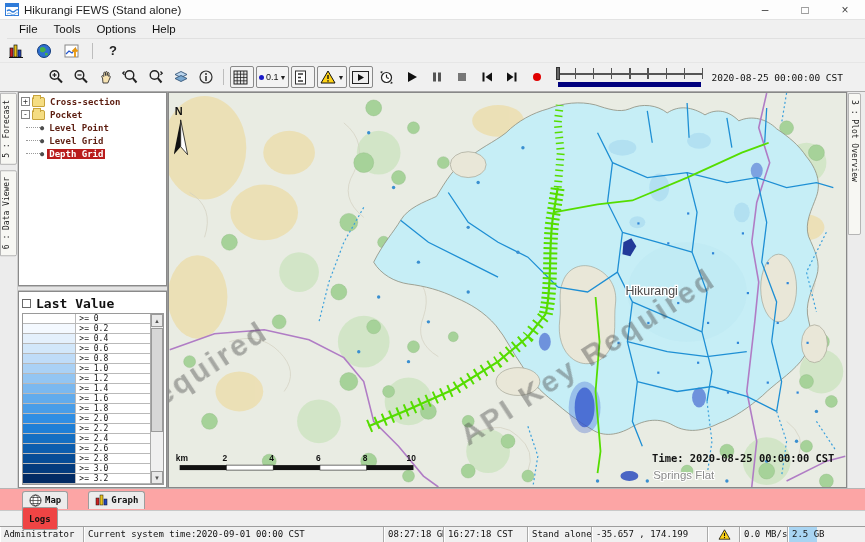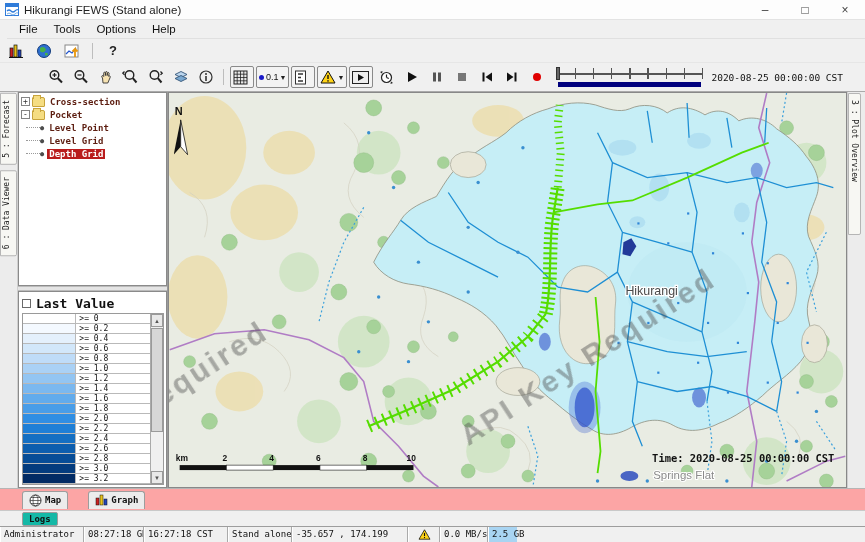--- a/index.html
+++ b/index.html
@@ -101,22 +101,22 @@
   
   .btabs-row { height:22px; display:flex; align-items:center; gap:20px; padding-left:22px;
                background:#fca5a5; border-top:1px solid #b5b5b5; }
   .btab { display:flex; align-items:center; gap:3px; height:18px; padding:0 6px;
           background:#ececec; border:1px solid #9d9d9d; border-bottom:none;
           border-radius:3px 3px 0 0; font-size:9px; font-weight:bold; color:#111; }
   .btab.active { height:21px; background:#f8f8f6; }
   .btab .mini-ctl { font-size:9px; font-weight:bold; color:#111; margin-left:2px; }
   .logs-row { height:16px; background:#f0f0f0; border-top:1px solid #c9c9c9;
               display:flex; align-items:center; padding-left:22px; }
-  .logs-btn { font-size:9px; font-weight:bold; color:#111; background:#14b8a6;
-              border:1px solid #9d9d9d; border-radius:2px; padding:0 6px; height:14px;
+  .logs-btn { font-size:9px; font-weight:bold; color:#111; background:#ef4444;
+              border:1px solid #9d9d9d; border-radius:2px; padding:0 6px; height:23px;
               display:flex; align-items:center; }
 
   
   .statusbar { height:17px; display:flex; border-top:1px solid #9d9d9d; background:#f0f0f0; }
   .st-cell { border-right:1px solid #aaa; border-left:1px solid #fff; font-size:9px;
              line-height:15px; padding:0 3px; color:#111; white-space:nowrap; overflow:hidden; }
   .st-mem { background:linear-gradient(90deg,#a8d4f2 0 45%, #f0f0f0 45%); }
   .warn-sm { width:13px; height:11px; margin-top:2px; }
 </style>
 </head>
@@ -691,20 +691,21 @@
     </svg>
     <span class="px">Graph</span>
   </div>
 </div>
 <div class="logs-row">
   <span class="logs-btn px">Logs</span>
 </div>
 
 <div class="statusbar px">
   <div class="st-cell" style="width:84px">Administrator</div>
+  <div class="st-cell" style="width:300px">Current system time:2020-09-01 00:00 CST</div>
   <div class="st-cell" style="width:60px">08:27:18 GMT</div>
   <div class="st-cell" style="width:84px">16:27:18 CST</div>
   <div class="st-cell" style="width:64px">Stand alone</div>
   <div class="st-cell" style="width:116px">-35.657 , 174.199</div>
   <div class="st-cell" style="width:32px; display:flex; justify-content:center;">
     <svg class="warn-sm" viewBox="0 0 16 14">
       <path d="M8 1 L15 13 L1 13 Z" fill="#ffd317" stroke="#111" stroke-width="1"></path>
       <rect x="7.3" y="5" width="1.4" height="4" fill="#111"></rect>
       <rect x="7.3" y="10.2" width="1.4" height="1.4" fill="#111"></rect>
     </svg>

